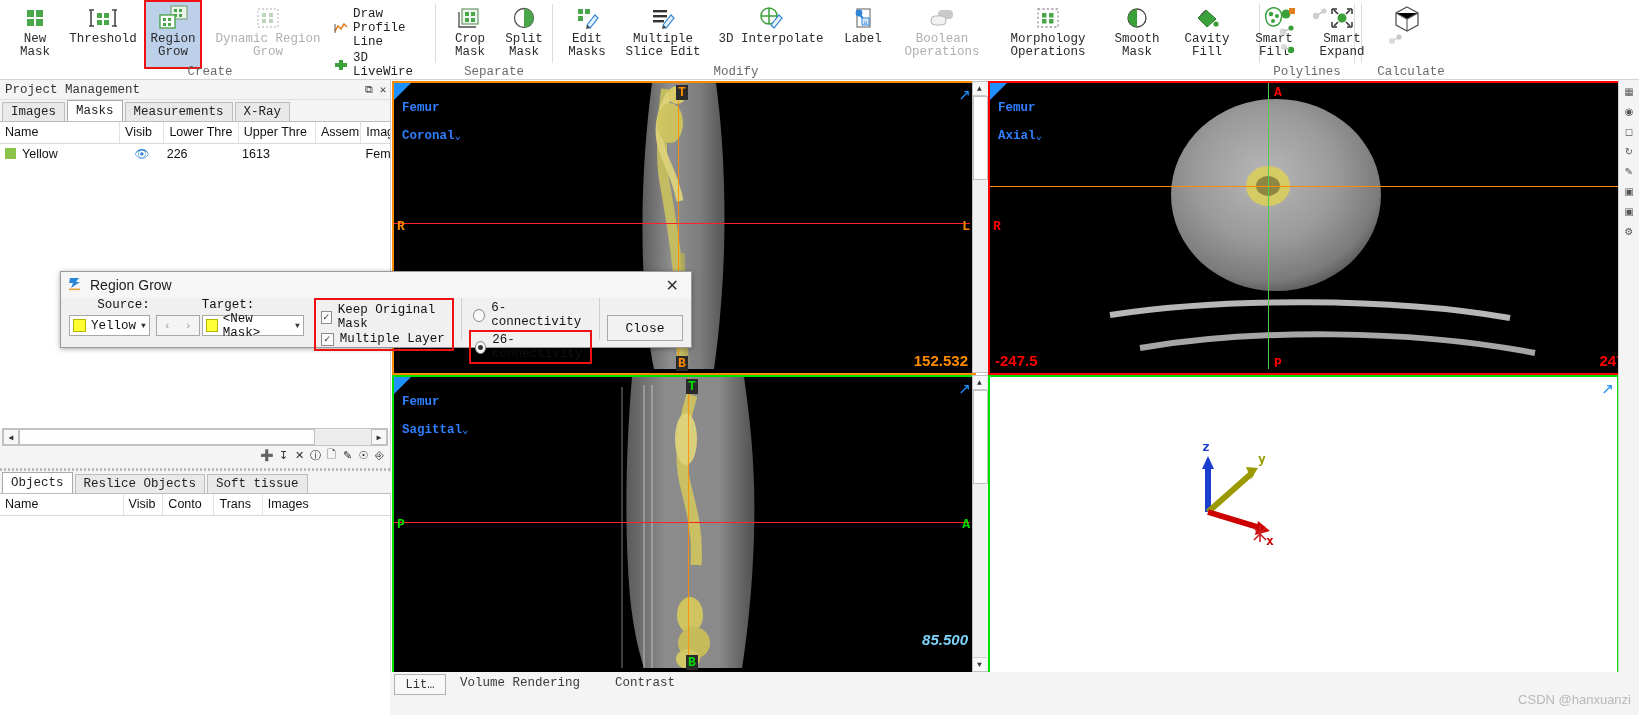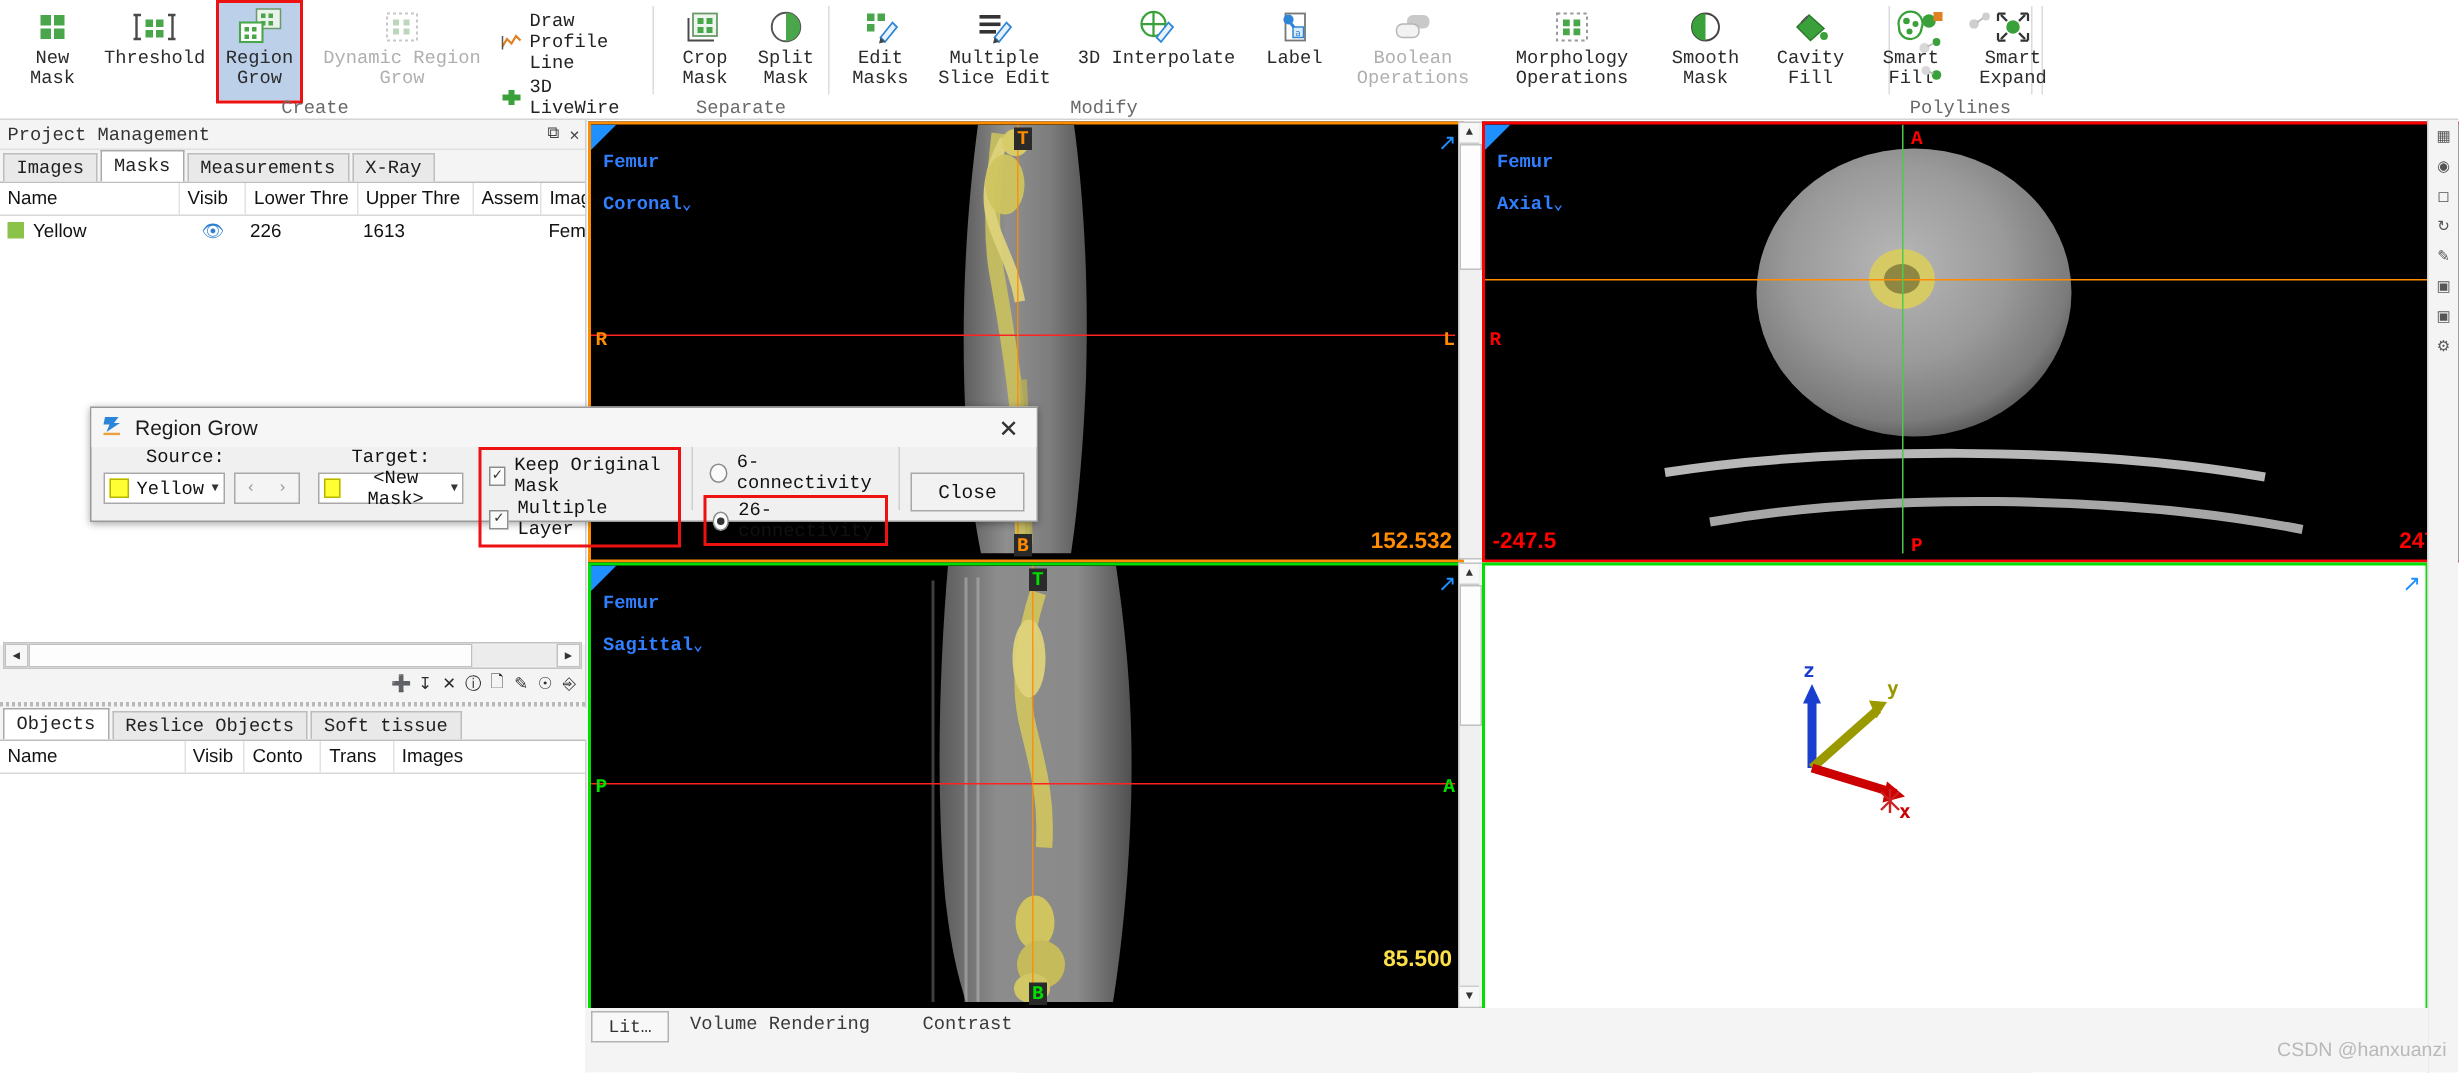--- a/index.html
+++ b/index.html
@@ -432,20 +432,34 @@
       </svg>
     </div>
     <div class="grpname">Polylines</div>
   </div>
 
   <div class="rsep"></div>
 
 
   <div class="rsep"></div>
 
+  <div class="rgroup" style="width:92px;">
+    <div style="position:relative;width:92px;height:58px;">
+      <svg width="34" height="34" viewBox="0 0 34 34" style="position:absolute;left:26px;top:2px;">
+        <path d="M16,3 L27,9 L27,21 L16,27 L5,21 L5,9 Z" fill="none" stroke="#555" stroke-width="1.3"></path>
+        <path d="M5,9 L16,15 L27,9 M16,15 L16,27" stroke="#555" stroke-width="1.1"></path>
+      </svg>
+      <svg width="20" height="14" viewBox="0 0 20 14" style="position:absolute;left:22px;top:30px;">
+        <circle cx="5" cy="9" r="3" fill="#dcdcdc"></circle>
+        <circle cx="12" cy="5" r="2.6" fill="#c8c8c8"></circle>
+        <path d="M7,8 L10,6" stroke="#ccc" stroke-width="1.2"></path>
+      </svg>
+    </div>
+    <div class="grpname">Calculate</div>
+  </div>
 </div>
 
 <div id="leftpanel">
   <div id="pmtitle">
     <span>Project Management</span>
     <span class="spacer"></span>
     <span class="winic">⧉</span>
     <span class="winic">✕</span>
   </div>
 
@@ -610,21 +624,21 @@
     <ellipse cx="300" cy="266" rx="16" ry="16" fill="#c6bb5a"></ellipse>
     <ellipse cx="294" cy="282" rx="12" ry="10" fill="#d2c765"></ellipse>
   </svg>
   <div style="position:absolute;left:0;top:145px;width:576px;height:0;border-top:1px solid #ff2222;"></div>
   <div style="position:absolute;left:294px;top:0;width:0;height:291px;border-left:1px solid #ff8c00;opacity:0.85;"></div>
   <div class="orient" style="left:292px;top:2px;color:#00e000;background:#2a2a2a;padding:0 2px;">T</div>
   <div class="orient" style="left:292px;bottom:2px;color:#00e000;background:#2a2a2a;padding:0 2px;">B</div>
   <div class="orient" style="left:3px;top:140px;color:#00e000;">P</div>
   <div class="orient" style="right:4px;top:140px;color:#00e000;">A</div>
   <div class="expand-ic">↗</div>
-  <div class="vnum" style="right:6px;bottom:24px;color:#fde047;">85.500</div>
+  <div class="vnum" style="right:6px;bottom:24px;color:#7dd3fc;font-style:italic;">85.500</div>
 </div>
 <div class="vscroll" style="left:972px;top:375px;width:15px;height:295px;">
   <div class="arw">▲</div>
   <div class="thumb" style="height:92px;"></div>
   <div class="arw" style="position:absolute;bottom:0;left:0;border-bottom:none;border-top:1px solid #ccc;">▼</div>
 </div>
 
 <div class="vp" id="vp-3d" style="left:988px;top:375px;width:627px;height:295px;border:2px solid #00e000;background:#ffffff;">
   <svg width="623" height="291" viewBox="0 0 623 291" style="position:absolute;left:0;top:0;">
 
@@ -688,21 +702,21 @@
     </div>
 
     <div class="fld" style="margin-left:6px;justify-content:flex-end;">
       <div class="cap" style="visibility:hidden;">.</div>
       <div class="navbtns">
         <span>‹</span>
         <span>›</span>
       </div>
     </div>
 
-    <div class="fld" style="width:124px;margin-left:12px;text-align:center;">
+    <div class="fld" style="width:124px;margin-left:2px;">
       <div class="cap">Target:</div>
       <div class="combo">
         <span class="cs"></span>
         <span>&lt;New Mask&gt;</span>
         <span class="arr">▼</span>
       </div>
     </div>
 
     <div class="redbox" style="margin-left:10px;padding:2px 5px 2px 5px;">
       <div class="chk">

